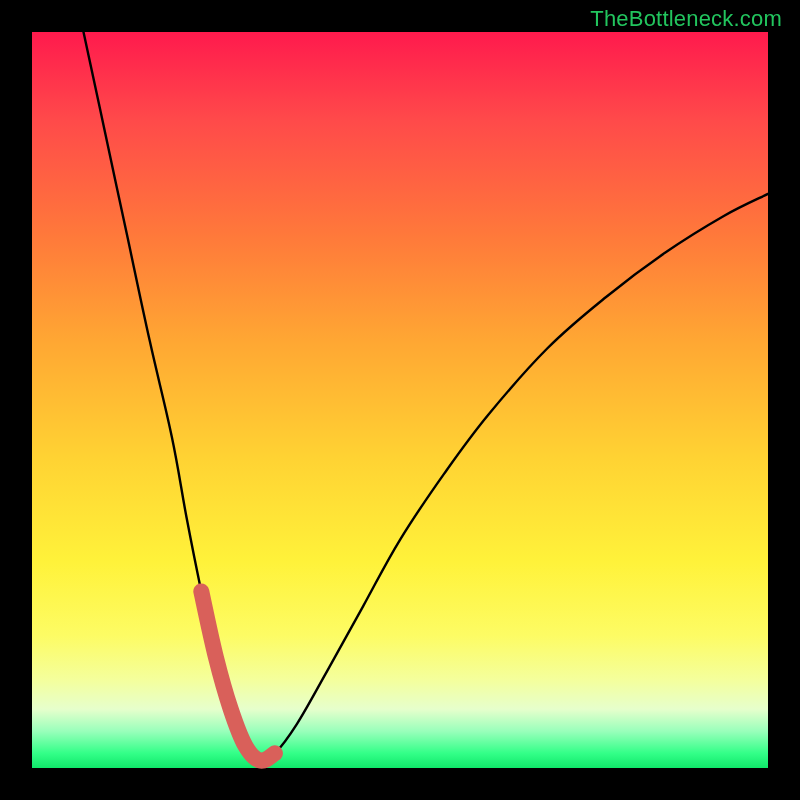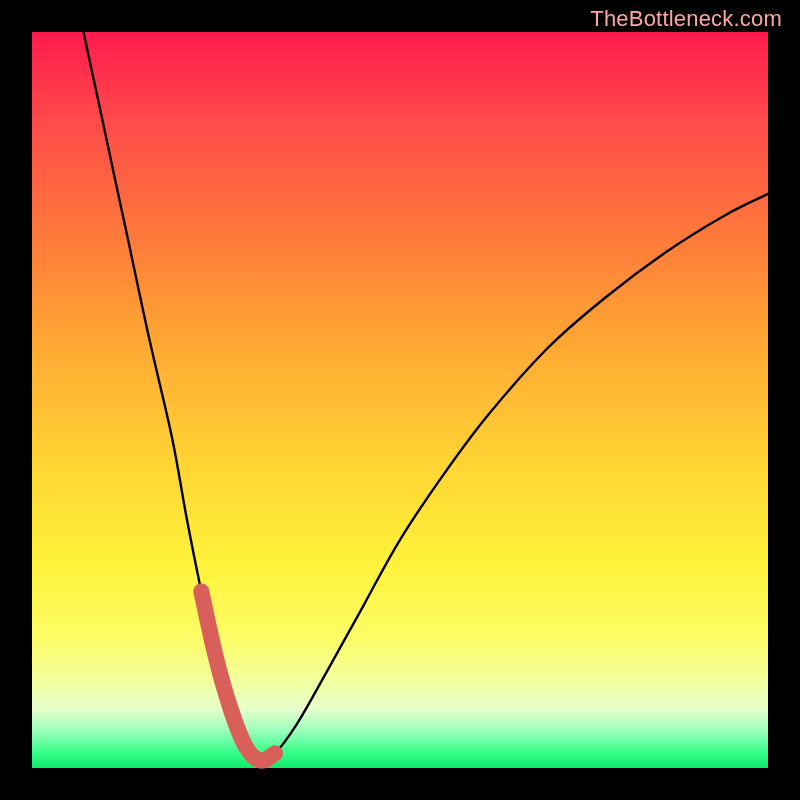--- a/index.html
+++ b/index.html
@@ -29,21 +29,21 @@
       #e6ffcc 92%,
       #99ffbb 95%,
       #33ff88 98%,
       #10e86a 100%
     );
   }
   .watermark {
     position: absolute;
     top: 6px;
     right: 18px;
-    color: #fca5a5;
+    color: #22c55e;
     font-size: 22px;
     font-weight: 500;
     letter-spacing: 0.2px;
     z-index: 10;
   }
   svg.curve {
     position: absolute;
     left: 0;
     top: 0;
     width: 736px;

